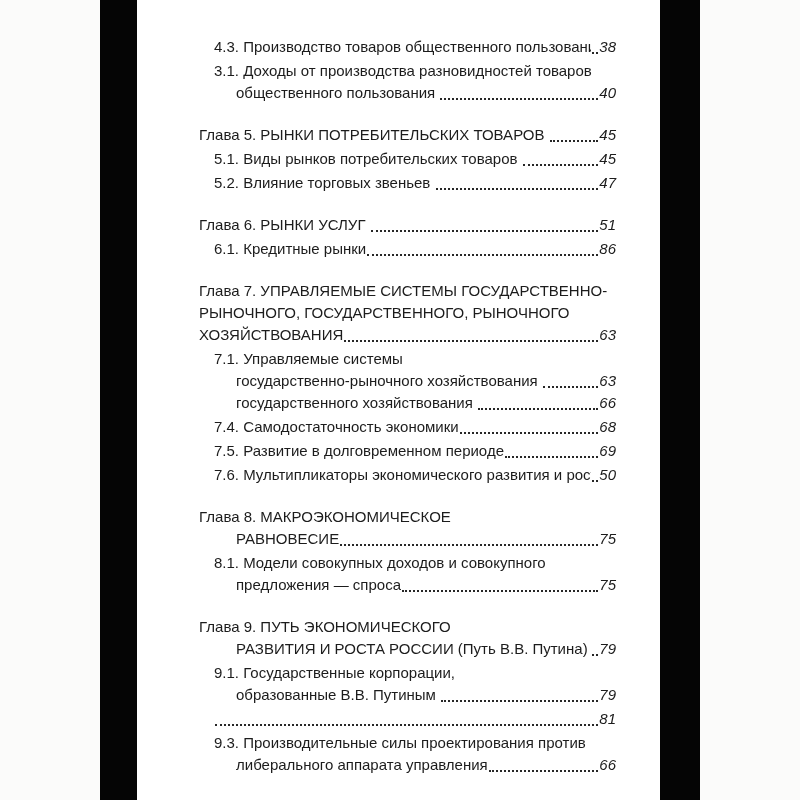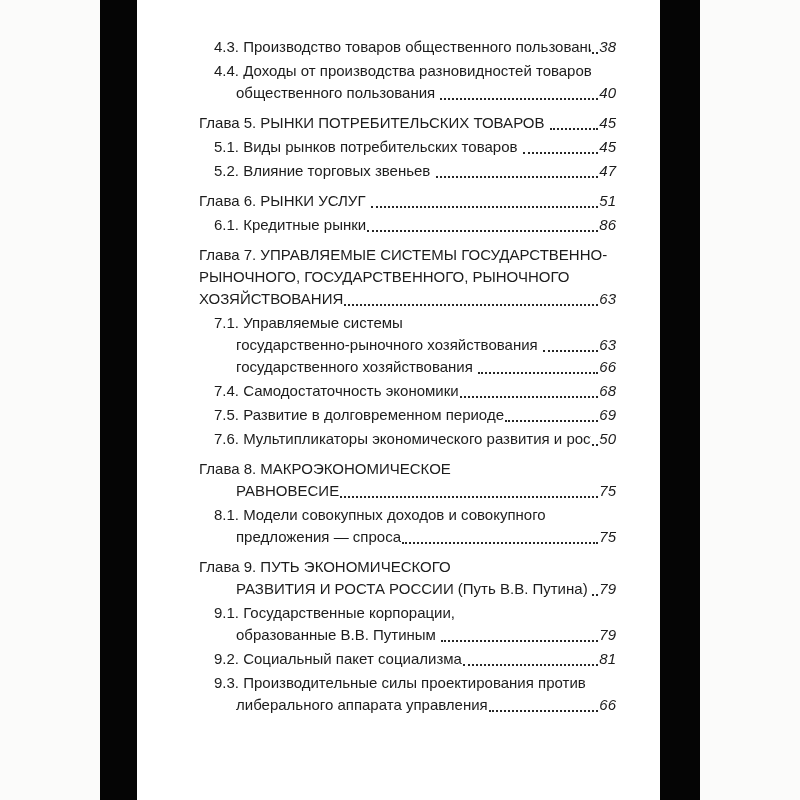--- a/index.html
+++ b/index.html
@@ -28,42 +28,42 @@
     font-size: 15px;
     filter: blur(0.24px);
   }
   .row {
     display: flex;
     height: 22px; line-height: 22px;
     white-space: pre;
   }
   .row.sub  { padding-left: 15px; }
   .row.cont { padding-left: 37px; }
-  .row.ch-start { margin-top: 8px; }
+  .row.ch-start { margin-top: 20px; }
   .row.en-start { margin-top: 2px; }
   .t  { flex: 0 1 auto; overflow: hidden; }
   .leader {
     flex: 1 0 6px;
     align-self: flex-end;
     height: 0;
     border-bottom: 2px dotted #272727;
     margin: 0 1px 4px 1px;
   }
   .pg { flex: 0 0 auto; font-style: italic; }
 </style>
 </head>
 <body>
 
 <div class="paper"></div>
 <div class="scan-bar left"></div>
 <div class="scan-bar right"></div>
 
 <div class="toc">
     <div class="row sub en-start"><span class="t">4.3. Производство товаров общественного пользования</span><span class="leader"></span><span class="pg">38</span></div>
-    <div class="row sub en-start"><span class="t">4.4. Доходы от производства разновидностей товаров</span></div>
+    <div class="row sub en-start"><span class="t">3.1. Доходы от производства разновидностей товаров</span></div>
     <div class="row cont"><span class="t">общественного пользования </span><span class="leader"></span><span class="pg">40</span></div>
     <div class="row chapter ch-start"><span class="t">Глава 5. РЫНКИ ПОТРЕБИТЕЛЬСКИХ ТОВАРОВ </span><span class="leader"></span><span class="pg">45</span></div>
     <div class="row sub en-start"><span class="t">5.1. Виды рынков потребительских товаров </span><span class="leader"></span><span class="pg">45</span></div>
     <div class="row sub en-start"><span class="t">5.2. Влияние торговых звеньев </span><span class="leader"></span><span class="pg">47</span></div>
     <div class="row chapter ch-start"><span class="t">Глава 6. РЫНКИ УСЛУГ </span><span class="leader"></span><span class="pg">51</span></div>
     <div class="row sub en-start"><span class="t">6.1. Кредитные рынки</span><span class="leader"></span><span class="pg">86</span></div>
     <div class="row chapter ch-start"><span class="t">Глава 7. УПРАВЛЯЕМЫЕ СИСТЕМЫ ГОСУДАРСТВЕННО-</span></div>
     <div class="row chapter"><span class="t">РЫНОЧНОГО, ГОСУДАРСТВЕННОГО, РЫНОЧНОГО</span></div>
     <div class="row chapter"><span class="t">ХОЗЯЙСТВОВАНИЯ</span><span class="leader"></span><span class="pg">63</span></div>
     <div class="row sub en-start"><span class="t">7.1. Управляемые системы</span></div>
@@ -73,16 +73,16 @@
     <div class="row sub en-start"><span class="t">7.5. Развитие в долговременном периоде</span><span class="leader"></span><span class="pg">69</span></div>
     <div class="row sub en-start"><span class="t">7.6. Мультипликаторы экономического развития и роста </span><span class="leader"></span><span class="pg">50</span></div>
     <div class="row chapter ch-start"><span class="t">Глава 8. МАКРОЭКОНОМИЧЕСКОЕ</span></div>
     <div class="row cont"><span class="t">РАВНОВЕСИЕ</span><span class="leader"></span><span class="pg">75</span></div>
     <div class="row sub en-start"><span class="t">8.1. Модели совокупных доходов и совокупного</span></div>
     <div class="row cont"><span class="t">предложения — спроса</span><span class="leader"></span><span class="pg">75</span></div>
     <div class="row chapter ch-start"><span class="t">Глава 9. ПУТЬ ЭКОНОМИЧЕСКОГО</span></div>
     <div class="row cont"><span class="t">РАЗВИТИЯ И РОСТА РОССИИ (Путь В.В. Путина) </span><span class="leader"></span><span class="pg">79</span></div>
     <div class="row sub en-start"><span class="t">9.1. Государственные корпорации,</span></div>
     <div class="row cont"><span class="t">образованные В.В. Путиным </span><span class="leader"></span><span class="pg">79</span></div>
-    <div class="row sub en-start"><span class="t">9.2. Социальный пакет социализма</span><span class="leader"></span><span class="pg">81</span></div>
+    <div class="row sub en-start"><span class="leader"></span><span class="pg">81</span></div>
     <div class="row sub en-start"><span class="t">9.3. Производительные силы проектирования против</span></div>
     <div class="row cont"><span class="t">либерального аппарата управления</span><span class="leader"></span><span class="pg">66</span></div>
   </div>
 
 </body></html>

